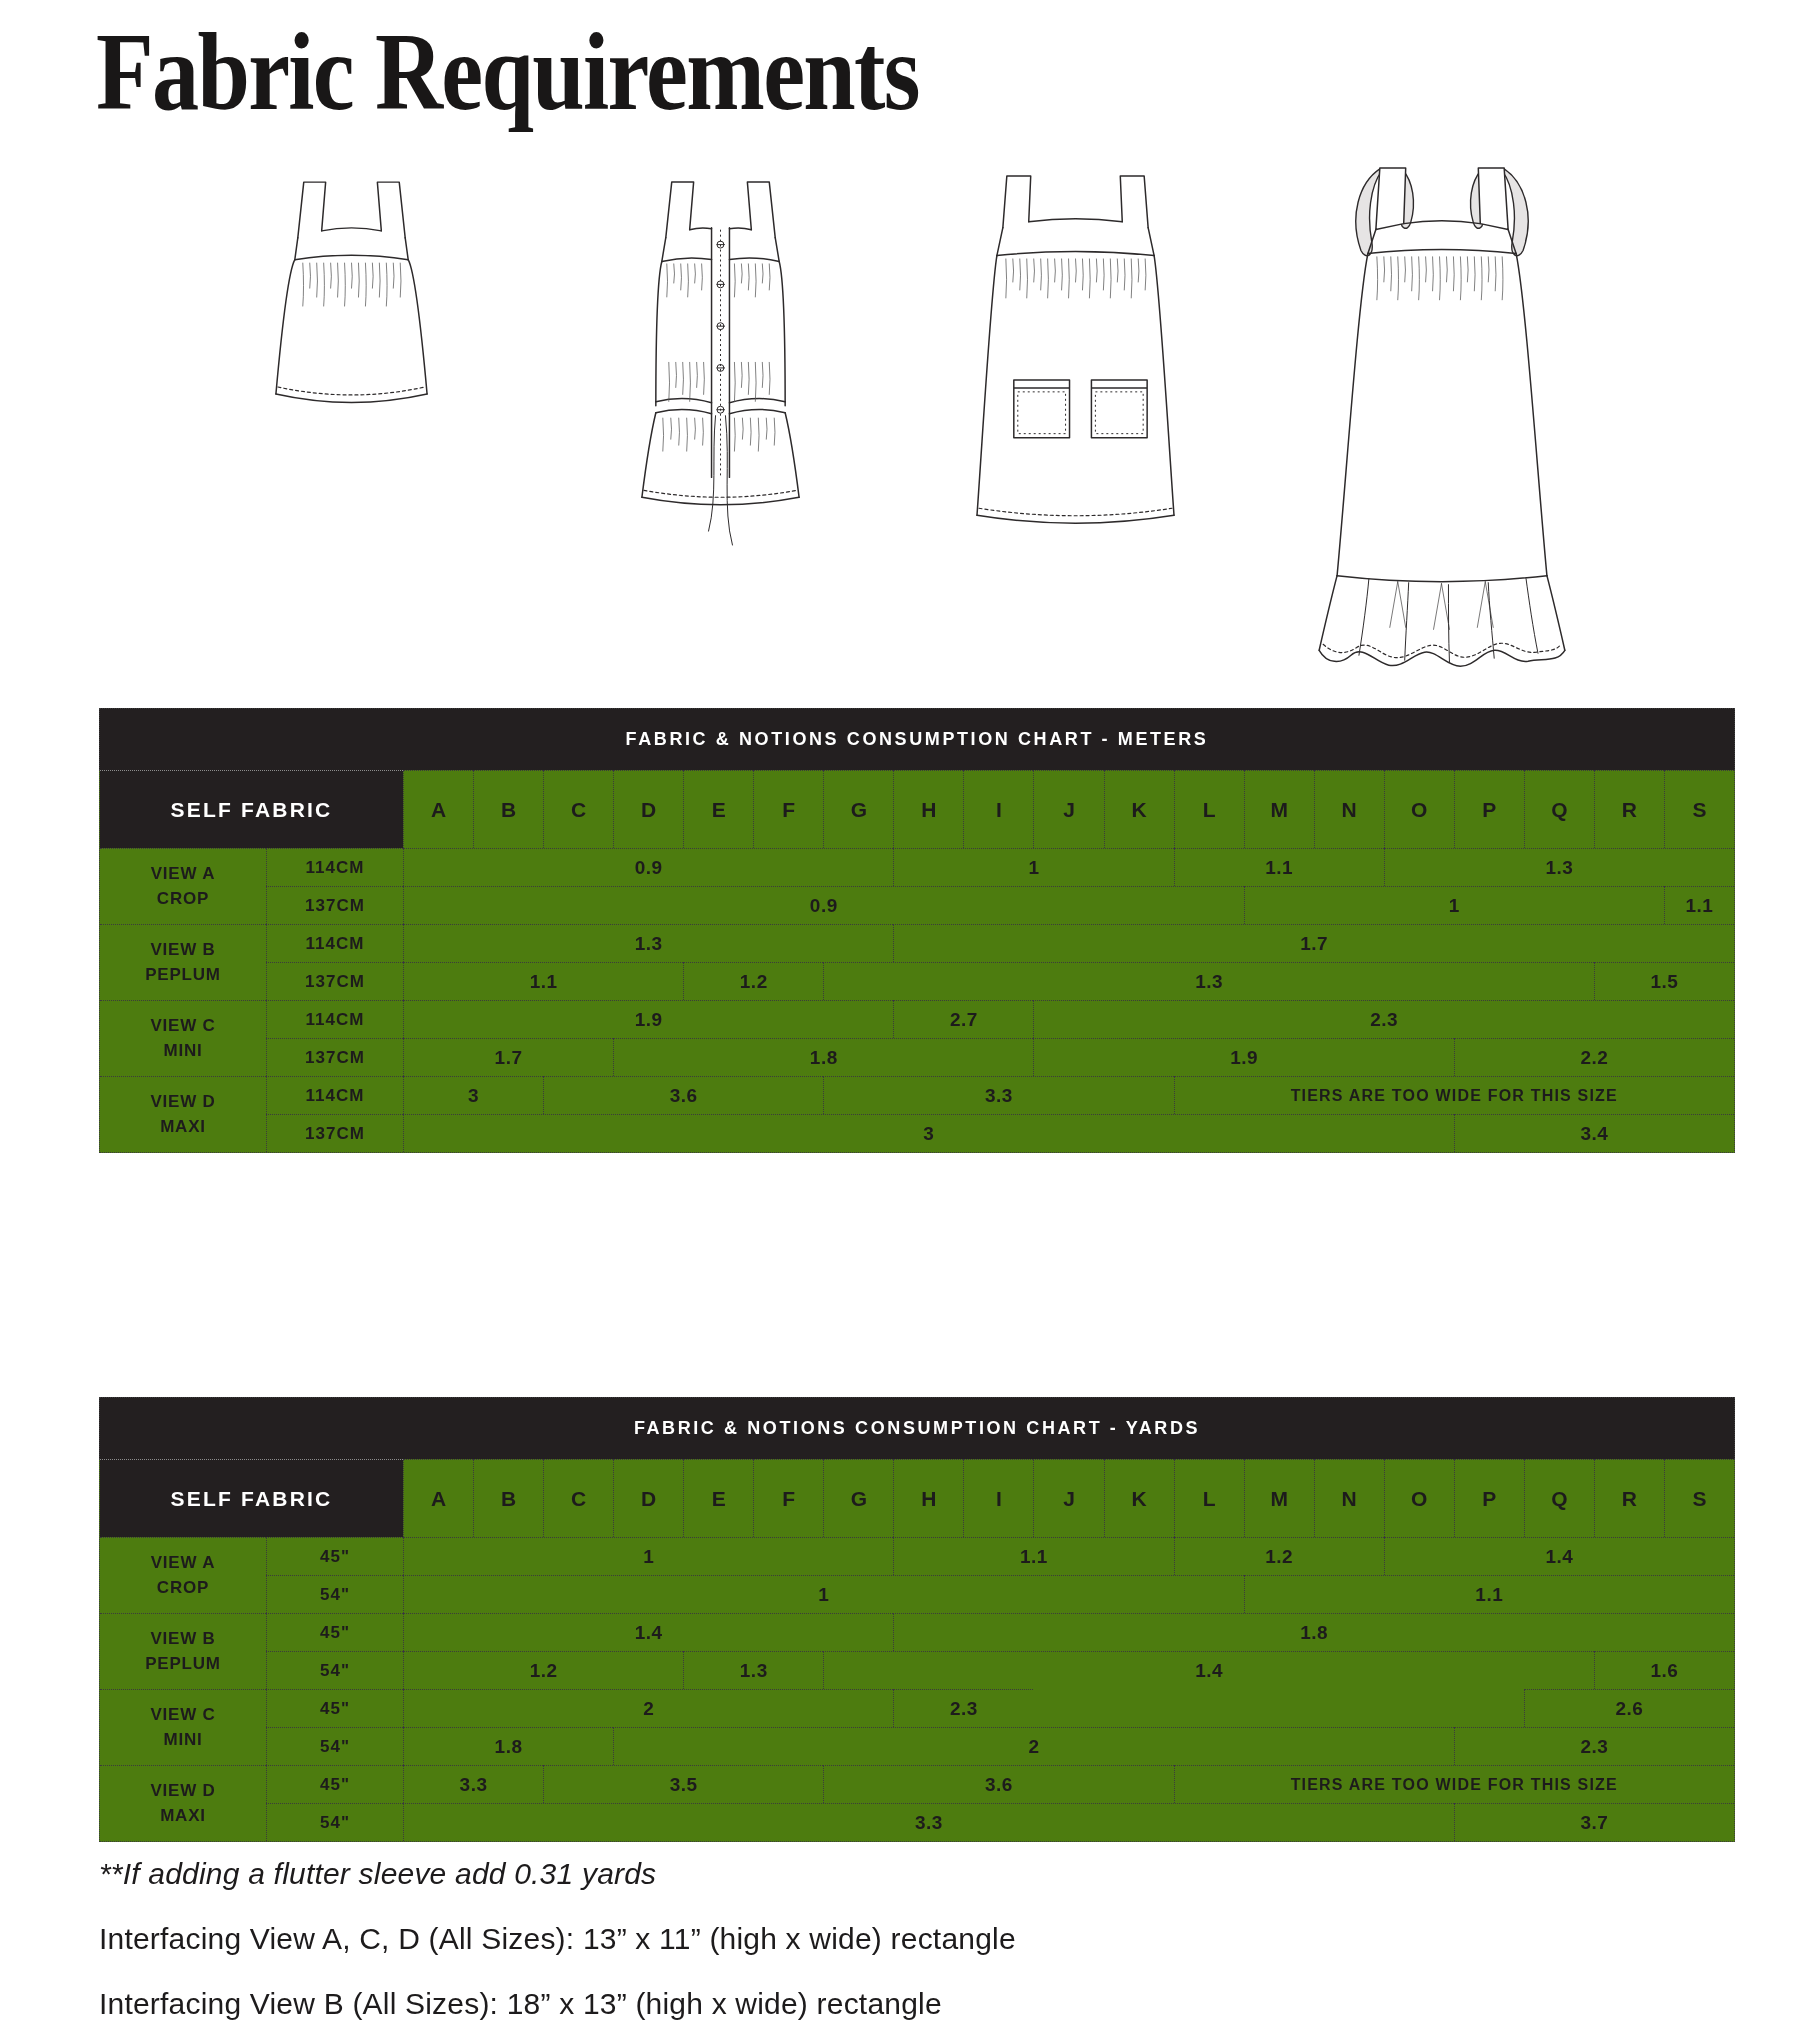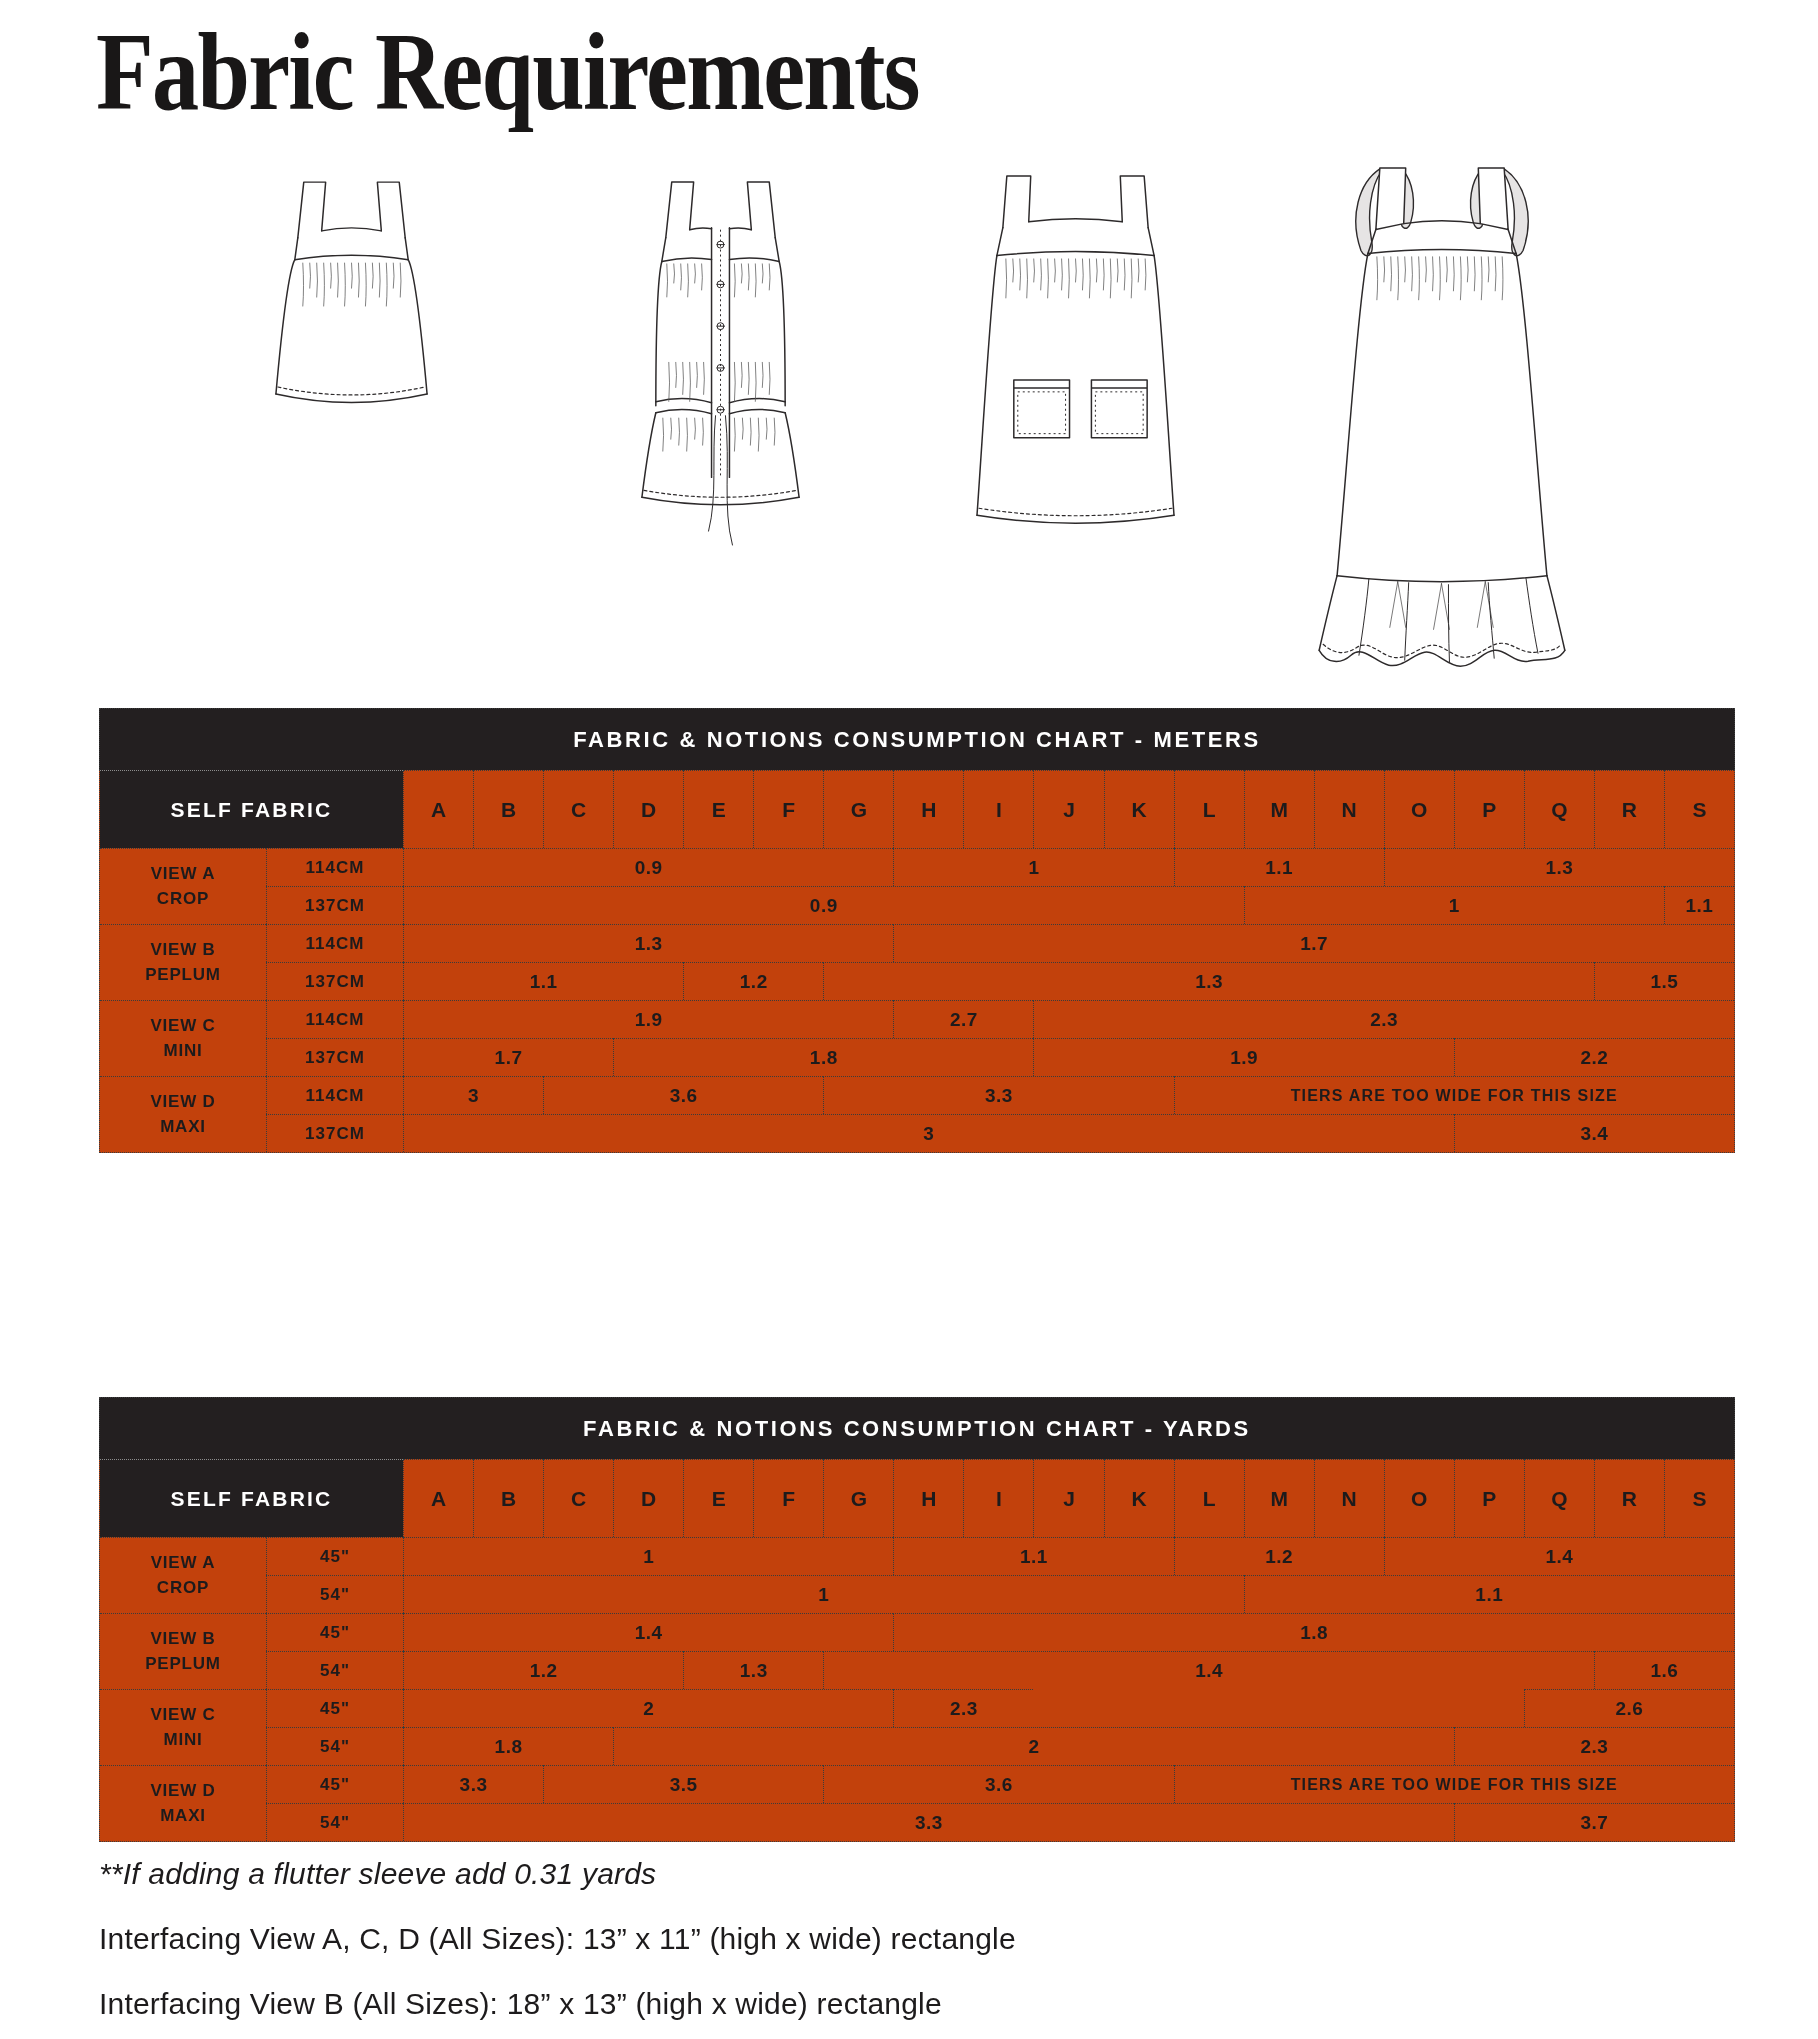--- a/index.html
+++ b/index.html
@@ -23,27 +23,27 @@
   .dash { fill:none; stroke:#2d2a2b; stroke-width:1.2; stroke-dasharray:3 3; stroke-linecap:round; }
   .dash2 { fill:none; stroke:#2d2a2b; stroke-width:1; stroke-dasharray:2 3; }
   .gath path { fill:none; stroke:#5a5a5a; stroke-width:0.9; opacity:0.85; }
   .petal { fill:#e6e4e4; stroke:#2d2a2b; stroke-width:1.4; }
   .whitefill { fill:#ffffff; stroke:#2d2a2b; stroke-width:1.5; stroke-linejoin:round; }
   
   .chart { position:absolute; left:99px; width:1636px; }
   .banner {
     height:62px; background:#231f20; color:#ffffff;
     display:flex; align-items:center; justify-content:center;
-    font-weight:bold; font-size:22px; letter-spacing:2.6px;
+    font-weight:bold; font-size:18px; letter-spacing:2.6px;
     border:1.5px dotted #3b3b3b; border-bottom:none; white-space:pre;
   }
   .grid {
     display:grid; grid-template-columns:166px 137px repeat(19, 1fr);
     grid-template-rows:78px repeat(8, 38px);
-    border:1.5px dotted #3b3b3b; border-top:none; background:#c2410c;
+    border:1.5px dotted #3b3b3b; border-top:none; background:#4d7c0f;
   }
   .cell { display:flex; align-items:center; justify-content:center; font-weight:bold; color:#1d1b1c; }
   .corner-cell { background:#231f20; color:#fff; font-size:21px; letter-spacing:2.2px; border-top:1.5px dotted #8d8d8d; }
   .size-cell { font-size:21px; border-left:1.5px dotted #3b3b3b; border-top:1.5px dotted #3b3b3b; }
   .view-cell { flex-direction:column; font-size:17px; letter-spacing:0.8px; line-height:1.45; border-top:1.5px dotted #3b3b3b; text-align:center; }
   .unit-cell { font-size:17px; letter-spacing:1px; border-top:1.5px dotted #3b3b3b; border-left:1.5px dotted #3b3b3b; }
   .val-cell { font-size:19px; letter-spacing:0.5px; border-top:1.5px dotted #3b3b3b; border-left:1.5px dotted #3b3b3b; }
   .val-cell.note-text { font-size:16px; letter-spacing:1.2px; }
   
   .notes { position:absolute; left:99px; }

